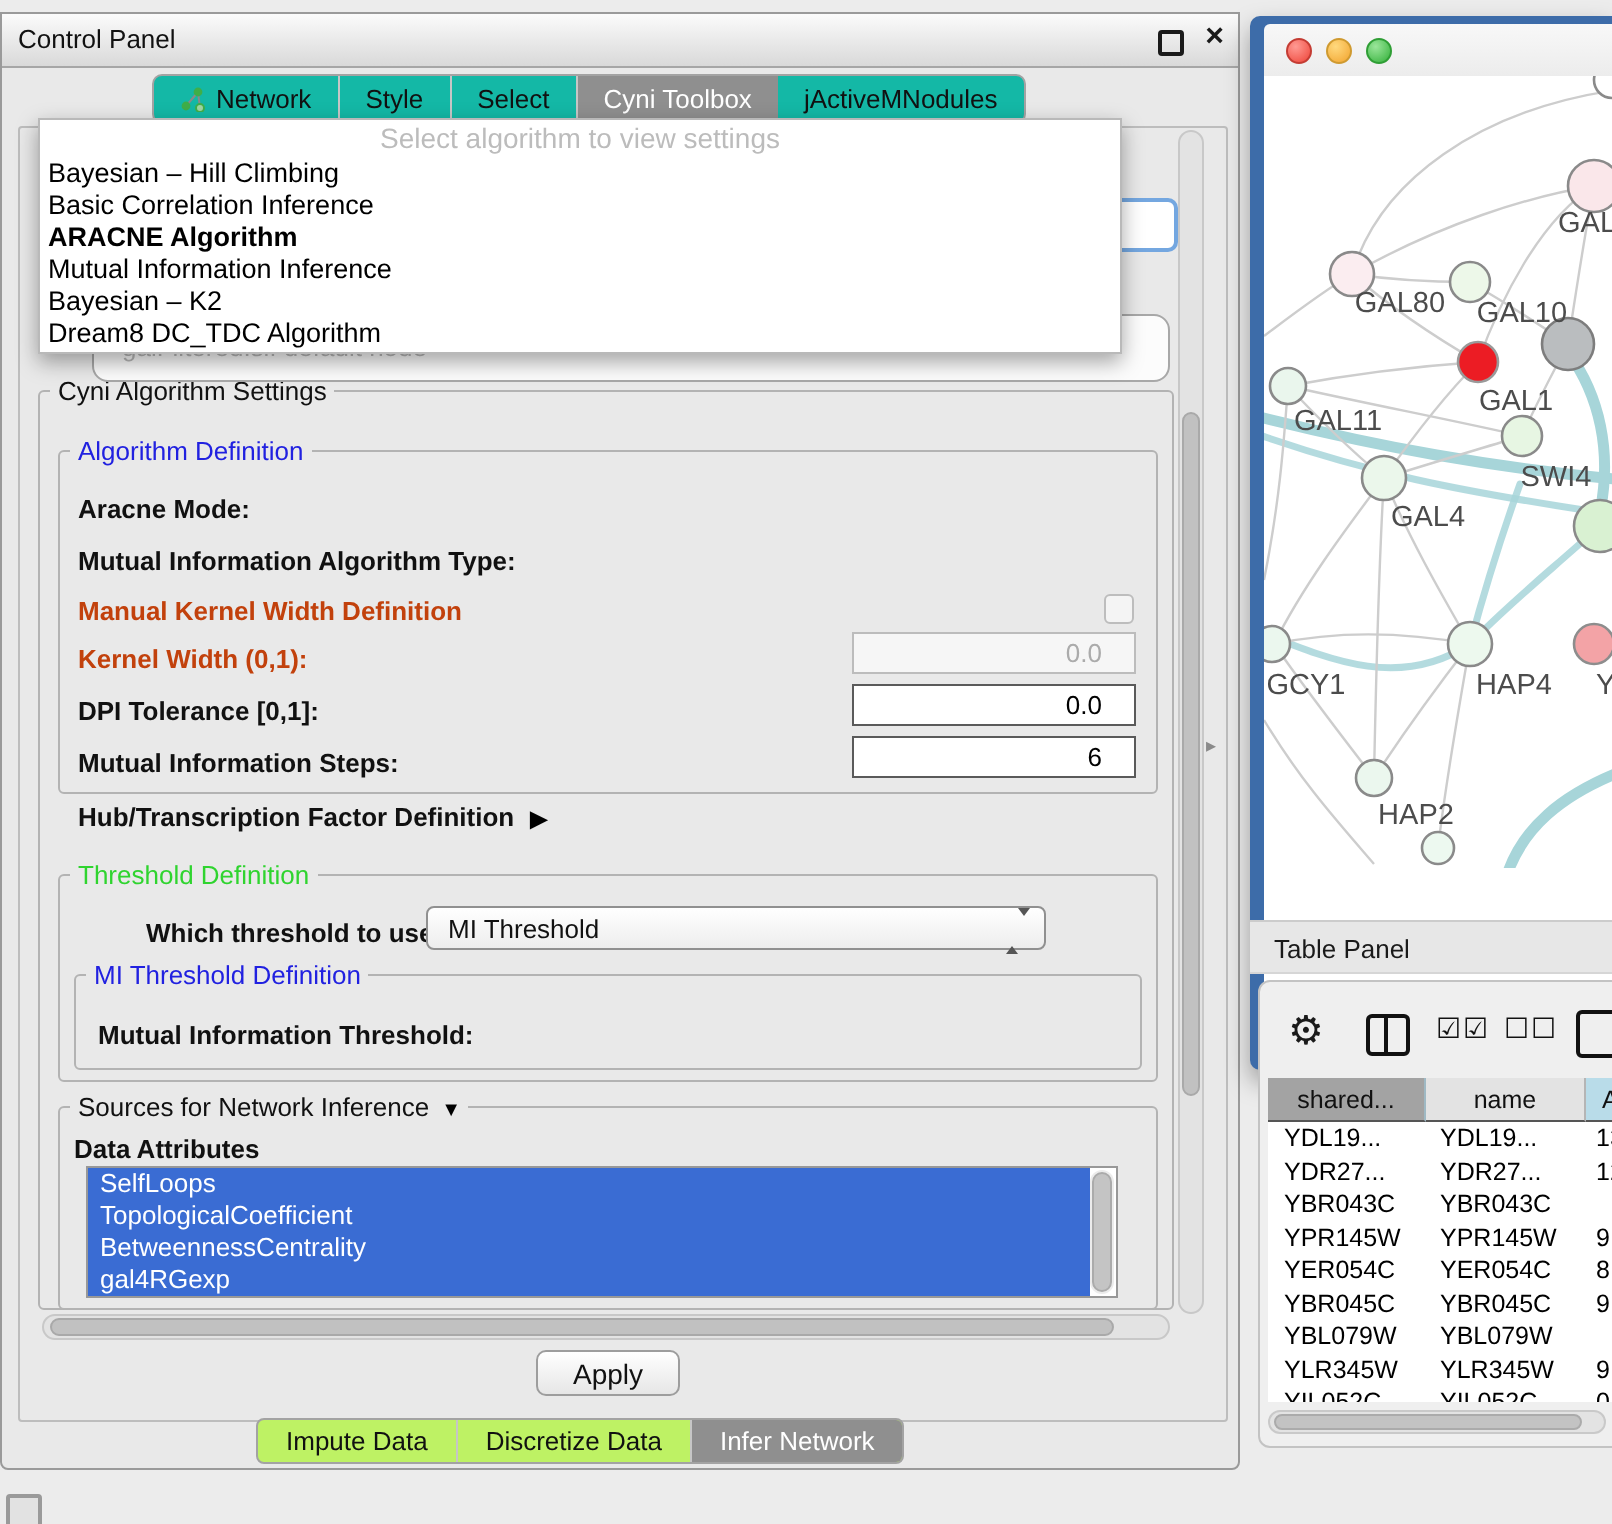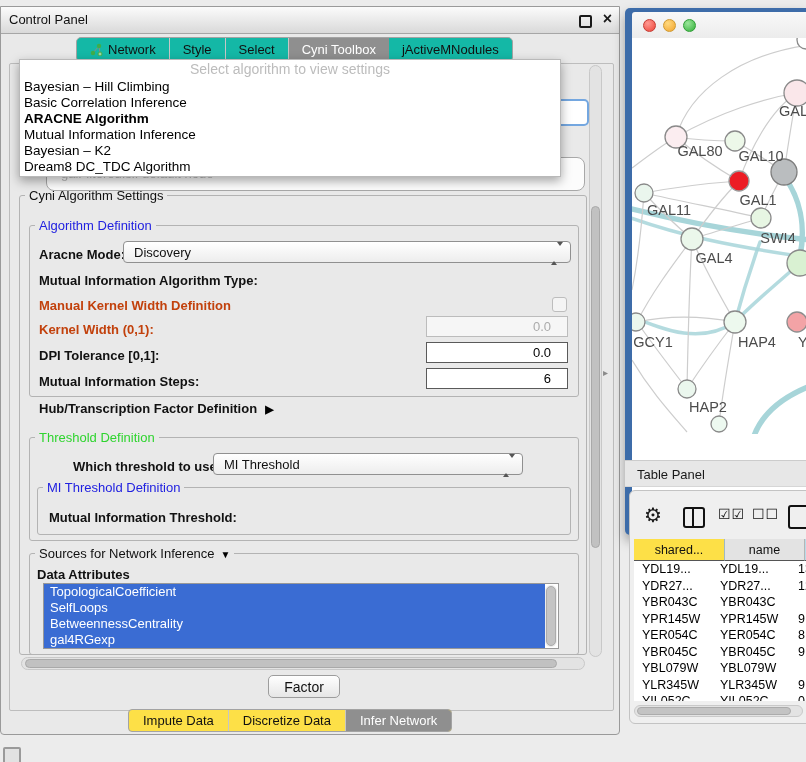--- a/index.html
+++ b/index.html
@@ -72,21 +72,21 @@
        border:1px solid #989898;box-sizing:border-box}
   .attr-item{height:16px;line-height:16px;font-size:13px;color:#fff;background:#3a6cd3;
        padding-left:6px;width:calc(100% - 19px)}
   .attr-scroll{position:absolute;right:1px;top:1px;bottom:1px;width:12px;background:#ececec;border-radius:6px}
   .attr-scroll .thumb{position:absolute;left:1px;right:1px;top:1px;bottom:1px;background:#c4c4c4;border:1px solid #ababab;border-radius:5px}
 
   .apply-btn{position:absolute;left:267px;top:668px;width:72px;height:23px;border:1px solid #9d9d9d;
        border-radius:5px;background:linear-gradient(#ffffff,#e6e6e6);font-size:14px;text-align:center;
        line-height:22px;color:#111;box-sizing:border-box}
 
-  .bottom-tabbar{position:absolute;left:127px;top:702px;height:21px;display:flex;background:#fde047;
+  .bottom-tabbar{position:absolute;left:127px;top:702px;height:21px;display:flex;background:#bef264;
        border:1px solid #a3a3a3;border-radius:4px;overflow:hidden;font-size:13px}
   .btab{padding:0 14px;display:flex;align-items:center;color:#111;border-right:1px solid #c6c6c6;white-space:nowrap}
   .btab:last-child{border-right:none}
   .btab.selected{background:#8f8f8f;color:#fff;border-right:none}
 
   .hub-arrow{font-size:11px;margin-left:8px;color:#000}
   .src-arrow{font-size:10px;margin-left:6px;color:#000}
 
   .footer-icon{position:absolute;left:3px;top:747px;width:14px;height:14px;border:2px solid #9a9a9a;
        background:#e2e2e2;border-radius:2px}
@@ -118,21 +118,21 @@
   .tp-toolbar{position:absolute;left:0;top:6px;right:0;height:38px}
   .gear{position:absolute;left:14px;top:6px;font-size:20px;color:#1a1a1a}
   .colicon{position:absolute;left:53px;top:10px;width:18px;height:17px;border:2px solid #111;border-radius:3px}
   .colicon div{position:absolute;left:7px;top:0;bottom:0;width:2px;background:#111}
   .cbpair{position:absolute;top:9px;font-size:14px;color:#111;letter-spacing:1px}
   .tableicon{position:absolute;left:158px;top:8px;width:32px;height:20px;border:2px solid #111;border-radius:3px}
 
   .thead{position:absolute;left:4px;top:48px;display:flex;height:22px}
   .hcell{box-sizing:border-box;font-size:12.5px;line-height:22px;text-align:center;color:#111;
        border-right:1px solid #9fb9c4;border-bottom:1px solid #555}
-  .hcell.c1{width:91px;background:#fde047}
+  .hcell.c1{width:79px;background:#a3a3a3}
   .hcell.c2{width:80px;background:#e3e3e3;border-right-color:#b5b5b5}
   .hcell.c3{width:60px;background:#b9dce9;text-align:left;padding-left:8px}
   .trows{position:absolute;left:4px;top:70px;width:230px;height:140px;overflow:hidden;background:#fff}
   .trow{display:flex;height:16.5px}
   .tcell{box-sizing:border-box;font-size:12.5px;line-height:16.5px;color:#000;white-space:nowrap;overflow:hidden}
   .tcell.c1{width:78px;padding-left:8px}
   .tcell.c2{width:80px;padding-left:8px}
   .tcell.c3{width:60px;padding-left:6px}
   .tp-hscroll{position:absolute;left:4px;top:214px;width:169px;height:12px;background:#e3e3e3;
        border:1px solid #c9c9c9;border-radius:6px;box-sizing:border-box}
@@ -202,24 +202,20 @@
 
   <div class="gbox" style="left:18px;top:188px;width:566px;height:458px">
     <span class="gbox-label">Cyni Algorithm Settings</span>
   </div>
 
   <div class="gbox" style="left:28px;top:218px;width:548px;height:170px">
     <span class="gbox-label lbl-blue">Algorithm Definition</span>
   </div>
 
   <span class="flabel" style="left:38px;top:240px">Aracne Mode:</span>
-  <div class="combo" style="left:122px;top:234px;width:448px">
-    <span class="val">Discovery</span>
-    <span class="stepper"><span class="up"></span><span class="dn"></span></span>
-  </div>
 
   <span class="flabel" style="left:38px;top:266px">Mutual Information Algorithm Type:</span>
 
   <span class="flabel dis" style="left:38px;top:291px">Manual Kernel Width Definition</span>
   <span class="checkbox" style="left:551px;top:290px"></span>
 
   <span class="flabel dis" style="left:38px;top:315px">Kernel Width (0,1):</span>
   <div class="field dis" style="left:425px;top:309px;width:142px">0.0</div>
 
   <span class="flabel" style="left:38px;top:341px">DPI Tolerance [0,1]:</span>
@@ -248,31 +244,31 @@
   <span class="flabel" style="left:48px;top:503px">Mutual Information Threshold:</span>
 
   <div class="gbox" style="left:28px;top:546px;width:548px;height:100px">
     <span class="gbox-label">
       <span>Sources for Network Inference</span><span class="src-arrow">▼</span>
     </span>
   </div>
   <span class="flabel" style="left:36px;top:560px">Data Attributes</span>
   <div class="attr-list">
     <div>
+        <div class="attr-item">SelfLoops</div>
         <div class="attr-item">TopologicalCoefficient</div>
-        <div class="attr-item">SelfLoops</div>
         <div class="attr-item">BetweennessCentrality</div>
         <div class="attr-item">gal4RGexp</div>
       </div>
     <div class="attr-scroll">
         <div class="thumb"></div>
       </div>
   </div>
 
-  <div class="apply-btn">Factor</div>
+  <div class="apply-btn">Apply</div>
 
   <div class="bottom-tabbar">
     <div class="btab">
       <span>Impute Data</span>
     </div>
     <div class="btab">
       <span>Discretize Data</span>
     </div>
     <div class="btab selected">
       <span>Infer Network</span>

